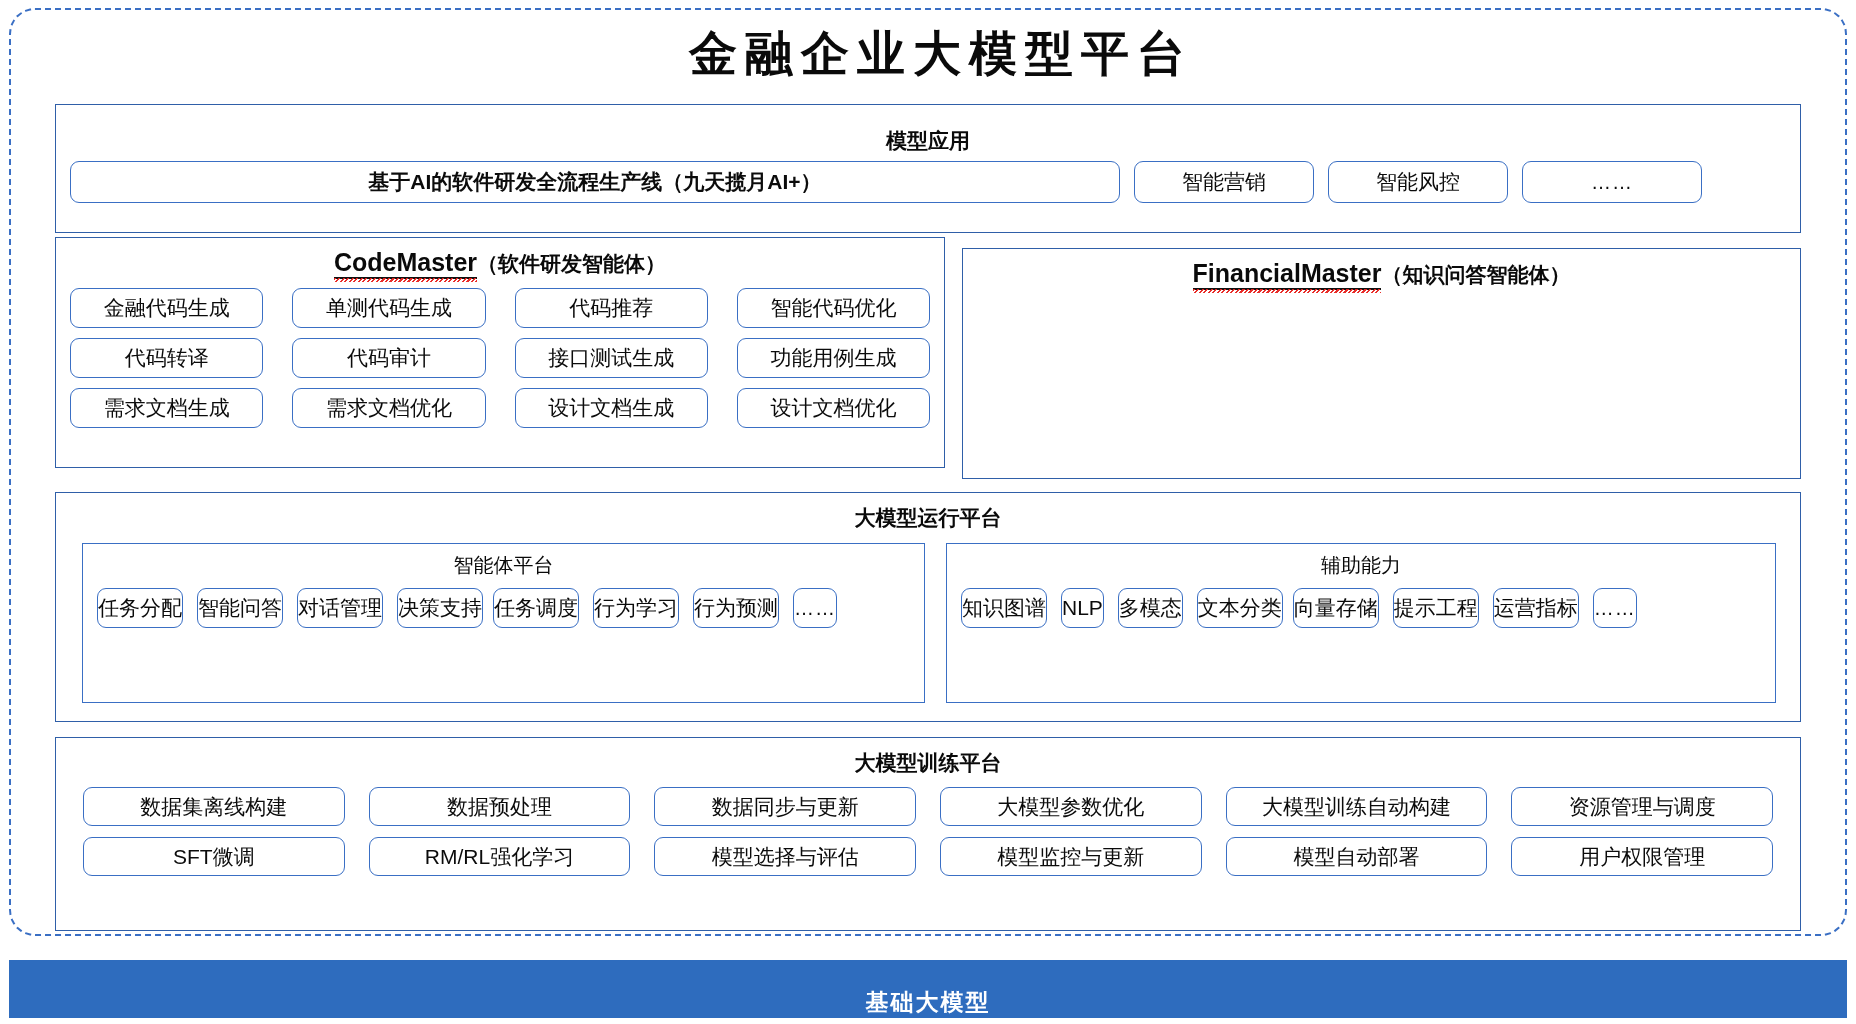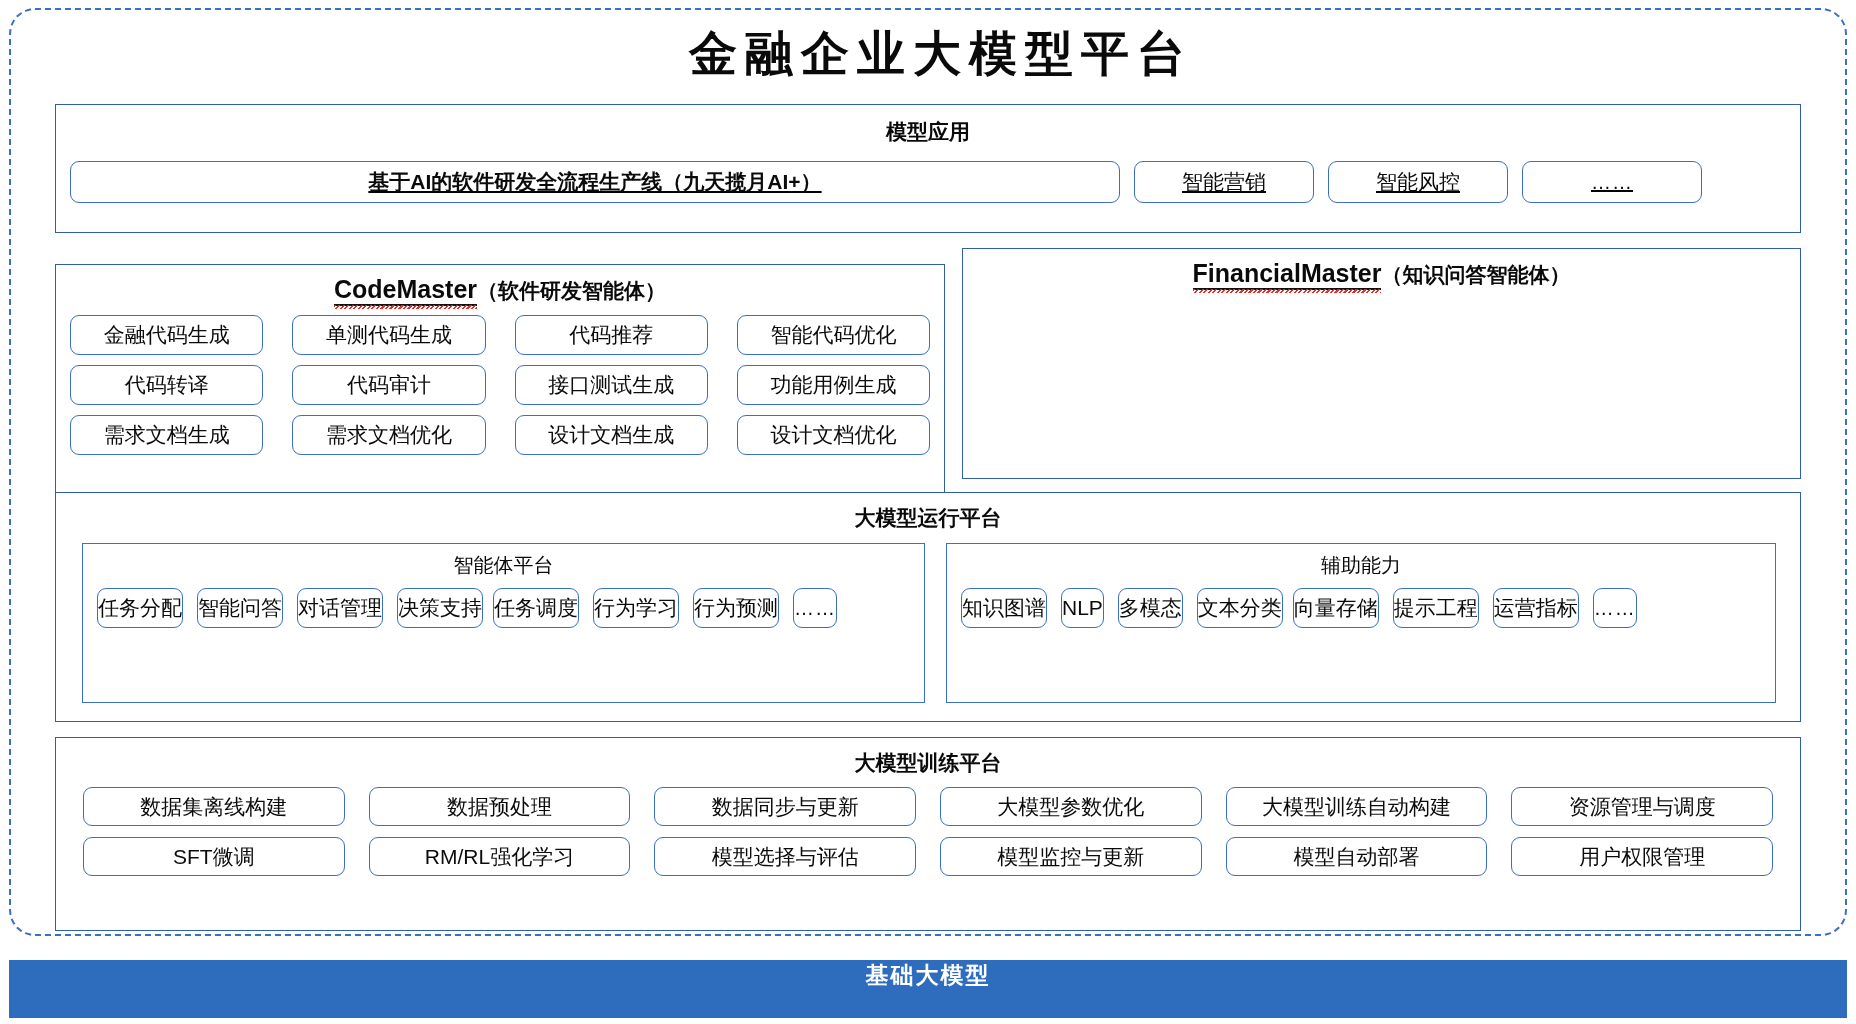--- a/index.html
+++ b/index.html
@@ -106,35 +106,34 @@
     color: #0b0b0b;
     white-space: nowrap;
     height: 42px;
   }
 
   .chip.bold { font-weight: 700; }
   .chip.dots { letter-spacing: 1px; font-size: 20px; }
 
   
   #sec-apps { left: 55px; top: 104px; width: 1746px; height: 129px; }
-  #sec-apps .panel-title { margin-top: 13px; }
+  #sec-apps .panel-title { margin-top: 22px; }
   #sec-apps .apps-row {
     position: absolute;
     left: 14px;
     top: 56px;
     width: 1718px;
     display: flex;
     gap: 14px;
-    text-decoration: underline;
   }
   #sec-apps .apps-row .chip.wide { flex: 0 0 1050px; }
   #sec-apps .apps-row .chip.small { flex: 0 0 180px; }
 
   
-  #sec-code      { left: 55px;  top: 264px; width: 890px; height: 231px; }
+  #sec-code      { left: 55px;  top: 237px; width: 890px; height: 231px; }
   #sec-financial { left: 962px; top: 248px; width: 839px; height: 231px; }
 
   .agent-panel .panel-title { margin-top: 10px; }
   .agent-grid {
     position: absolute;
     left: 14px;
     top: 50px;
     right: 14px;
     display: flex;
     flex-direction: column;
@@ -187,21 +186,21 @@
 
   
   .base-bar {
     position: absolute;
     left: 9px;
     top: 960px;
     width: 1838px;
     height: 58px;
     background: #2E6CBE;
     display: flex;
-    align-items: flex-start;
+    align-items: flex-end;
     justify-content: center;
     color: #ffffff;
     font-size: 23px;
     font-weight: 700;
     letter-spacing: 2px;
   }
 </style>
 </head>
 <body>
 

